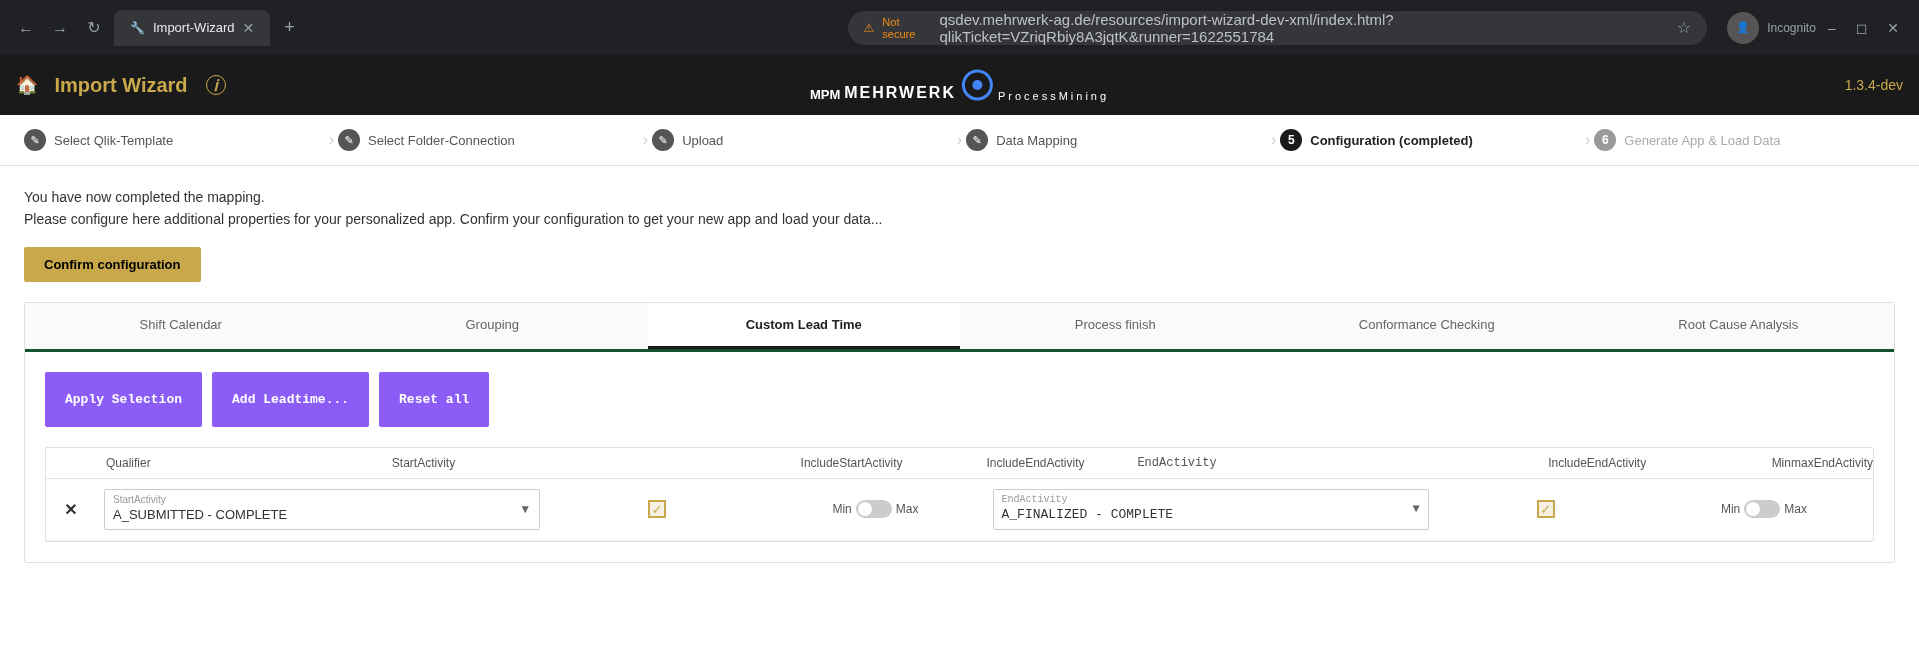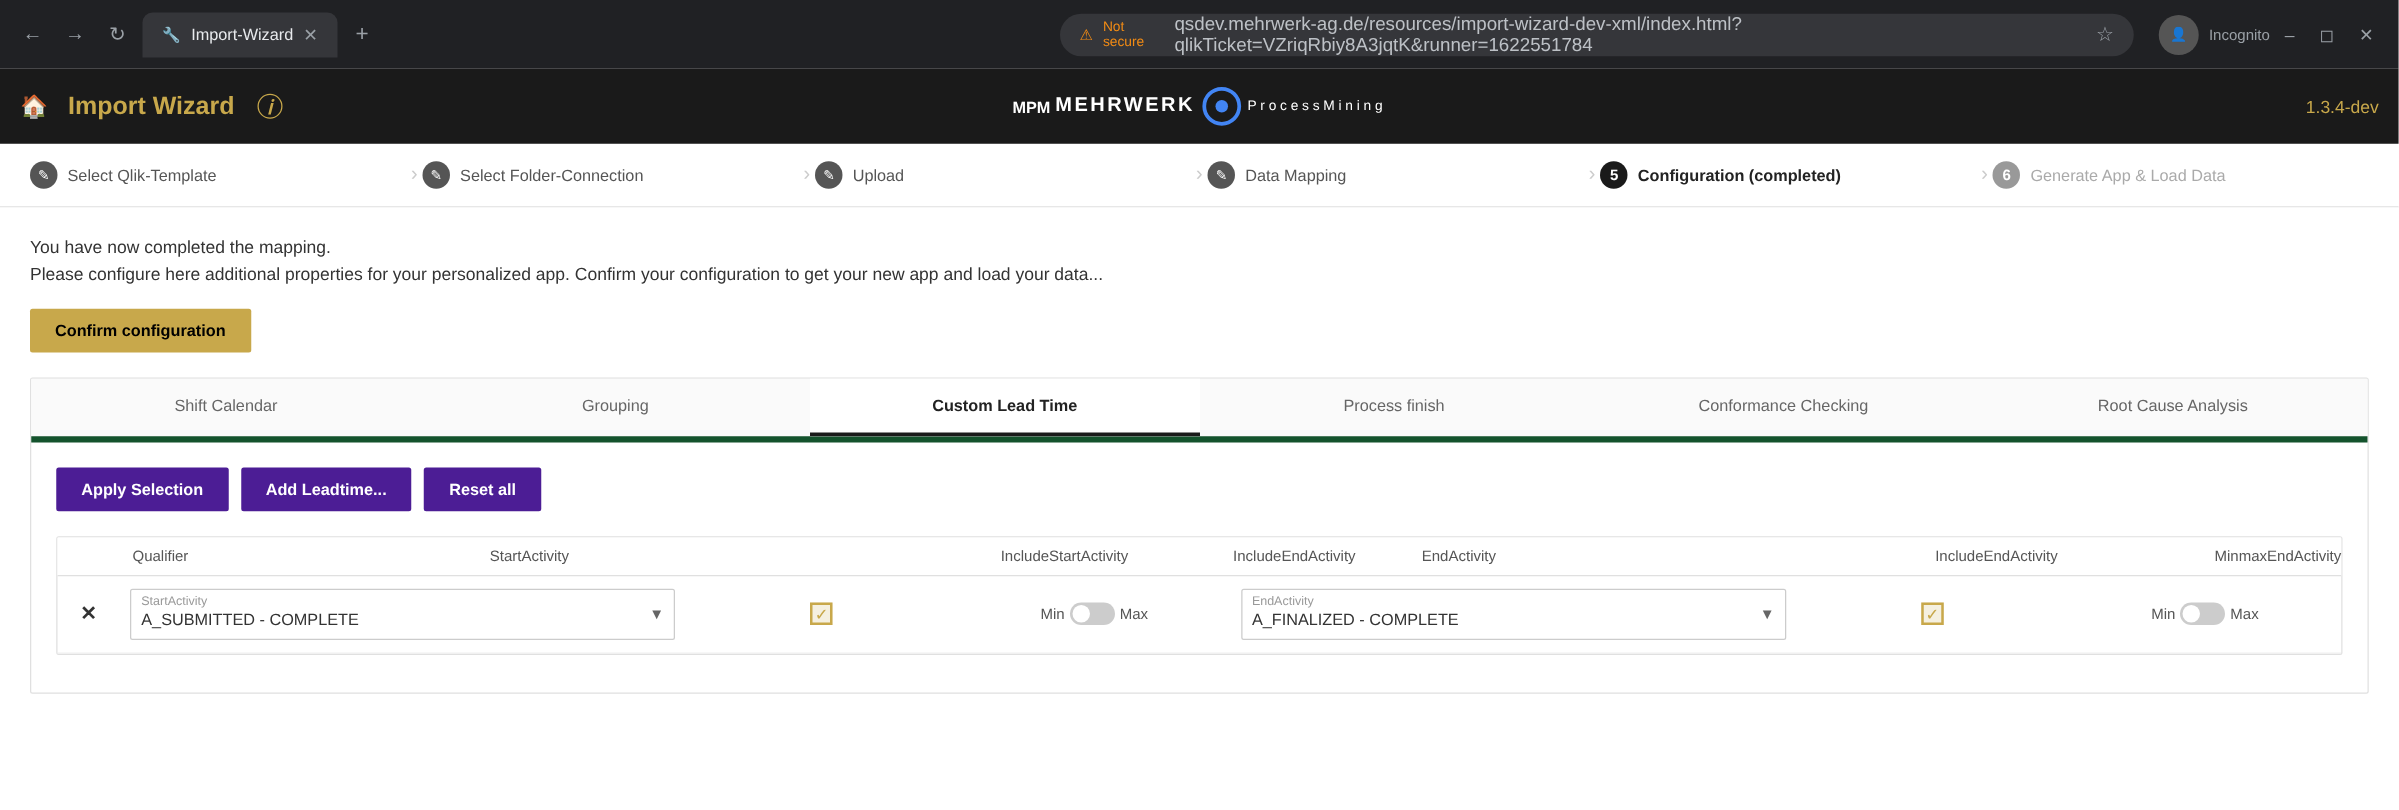--- a/index.html
+++ b/index.html
@@ -106,21 +106,21 @@
       font-weight: bold;
       display: flex;
       align-items: center;
       gap: 10px;
     }
     .logo-center {
       position: absolute;
       left: 50%;
       transform: translateX(-50%);
       display: flex;
-      align-items: center;
+      align-items: flex-end;
       gap: 4px;
     }
 
     
     .wizard-steps {
       background: #fff;
       border-bottom: 1px solid #e0e0e0;
       padding: 14px 24px;
       display: flex;
       align-items: center;
@@ -170,21 +170,21 @@
     }
 
     
     .tabs-container {
       margin-top: 20px;
       border: 1px solid #e0e0e0;
       border-radius: 2px;
     }
     .tabs-header {
       display: flex;
-      border-bottom: 5px solid #14532d;
+      border-bottom: 3px solid #14532d;
       background: #fafafa;
     }
     .tab-item {
       flex: 1;
       padding: 14px 10px;
       text-align: center;
       font-size: 13px;
       color: #666;
       cursor: pointer;
       border-bottom: 3px solid transparent;
@@ -201,46 +201,47 @@
     .tab-content {
       padding: 20px;
       min-height: 200px;
     }
     .action-buttons {
       display: flex;
       gap: 10px;
       margin-bottom: 20px;
     }
     .action-btn {
-      background: #4c1d95;
+      background: #8b5cf6;
       color: #fff;
       border: none;
-      padding: 10px 20px;
+      padding: 20px 20px;
       font-size: 13px;
       cursor: pointer;
       border-radius: 2px;
       font-weight: 600;
+      font-family: Liberation Mono, monospace;
     }
 
     
     .table-header {
       display: flex;
       background: #fff;
       padding: 8px 0;
       border-bottom: 1px solid #e0e0e0;
       font-size: 12px;
       color: #555;
       gap: 0;
     }
     .col-delete { width: 50px; }
     .col-qualifier { flex: 1.5; padding-left: 10px; }
     .col-start { flex: 2; padding-left: 10px; }
     .col-include-start { flex: 1; text-align: center; }
     .col-minmax-start { flex: 1; text-align: center; }
-    .col-end { flex: 2; padding-left: 10px; }
+    .col-end { flex: 2; padding-left: 10px; font-family: Liberation Mono, monospace; }
     .col-include-end { flex: 1; text-align: center; }
     .col-minmax-end { flex: 1; text-align: right; }
 
     
     .table-row {
       display: flex;
       align-items: center;
       padding: 10px 0;
       border-bottom: 1px solid #f0f0f0;
       gap: 0;

